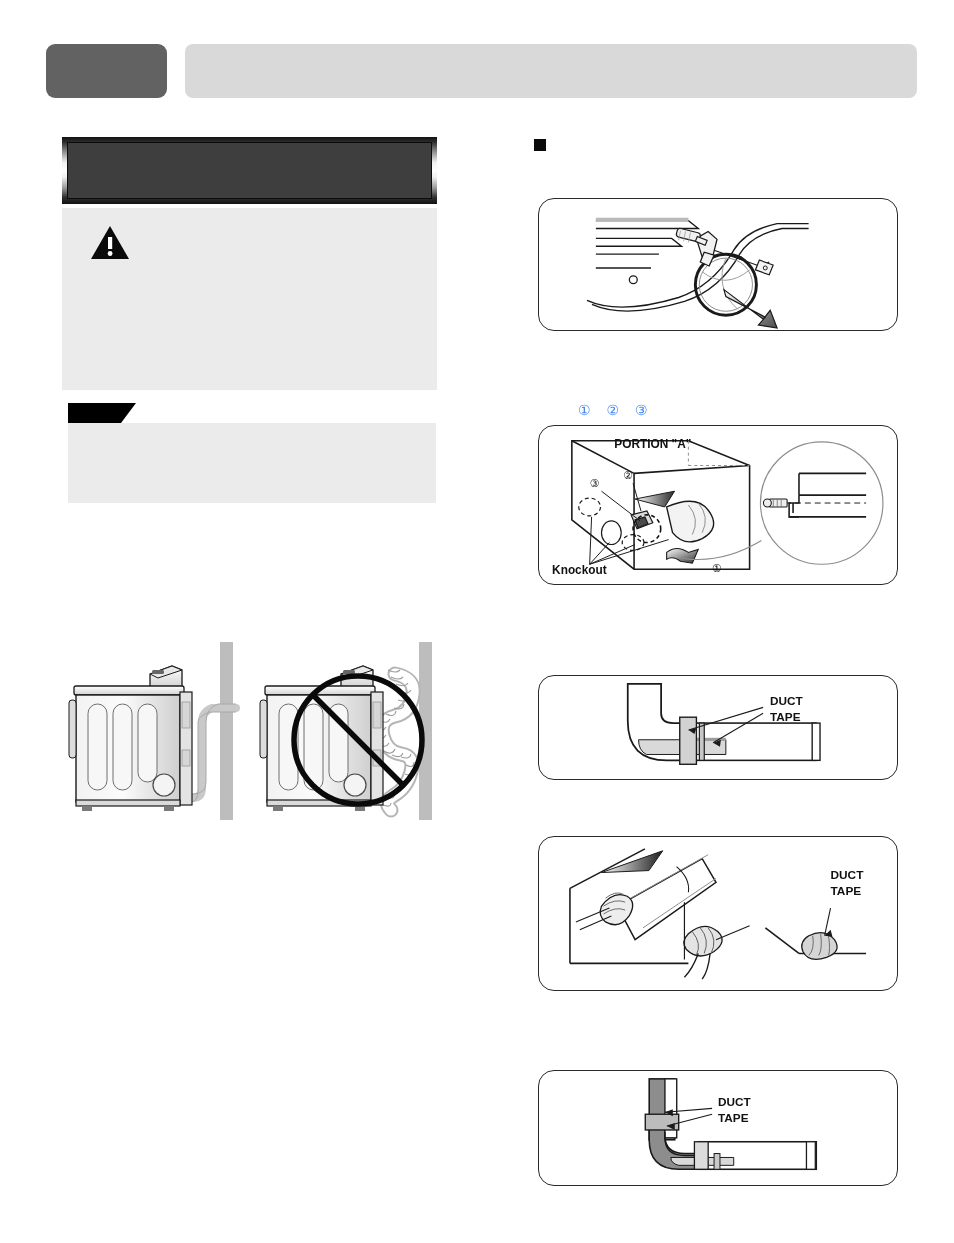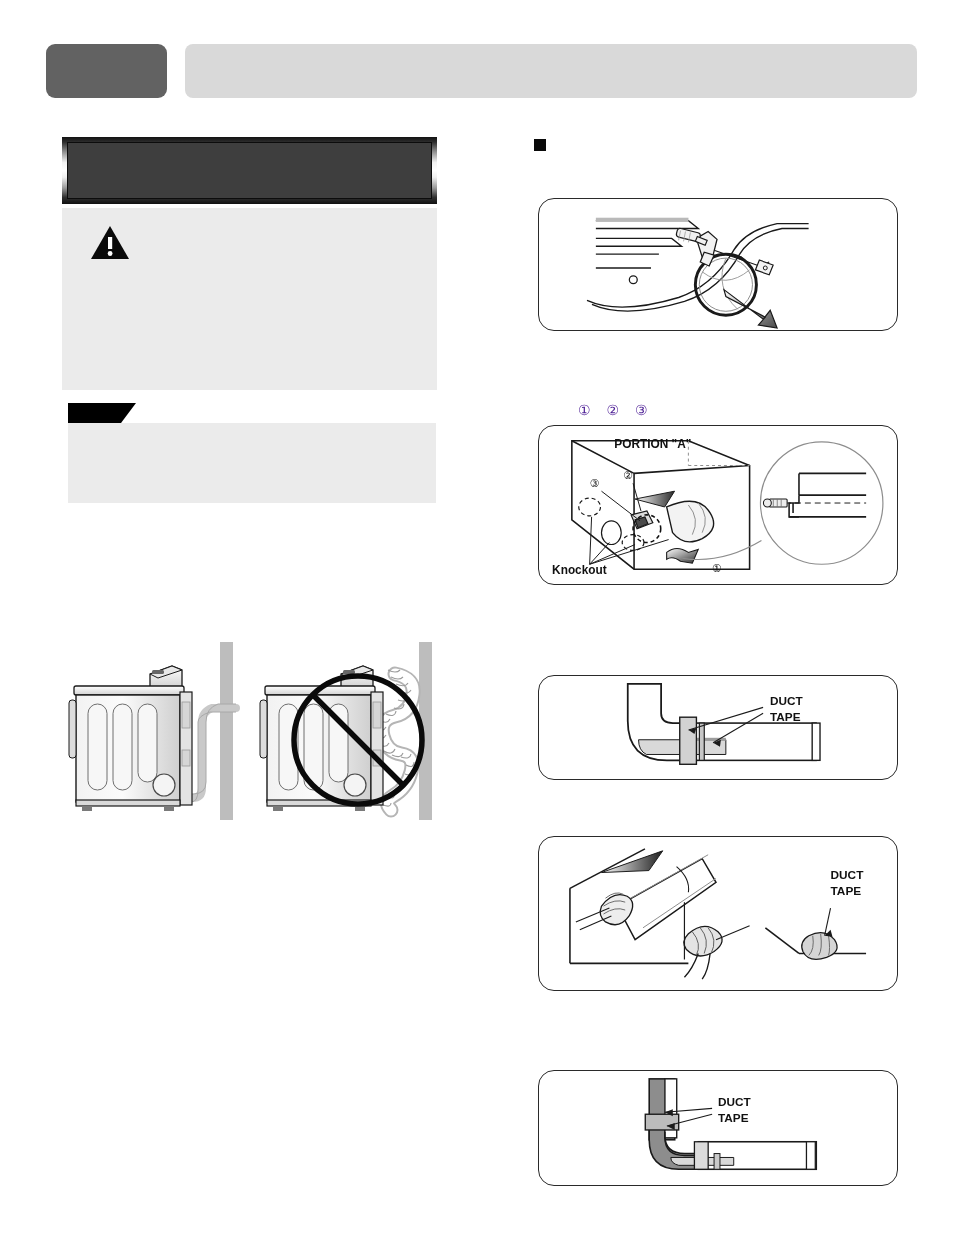--- a/index.html
+++ b/index.html
@@ -126,21 +126,21 @@
   .panel svg { display:block; width:100%; height:100%; }
 
   #panel-clamp   { left:538px; top:198px;  width:360px; height:133px; }
   #panel-knockout{ left:538px; top:425px;  width:360px; height:160px; }
   #panel-tape1   { left:538px; top:675px;  width:360px; height:105px; }
   #panel-tape2   { left:538px; top:836px;  width:360px; height:155px; }
   #panel-tape3   { left:538px; top:1070px; width:360px; height:116px; }
 
   .circnum-row {
     position:absolute; left:578px; top:402px;
-    font-size:14px; color:#4c1d95; letter-spacing:6px;
+    font-size:14px; color:#3b82f6; letter-spacing:6px;
     white-space:nowrap;
   }
 
   .right-text-a {
     position:absolute; left:538px; top:342px; width:360px;
     font-size:12.5px; line-height:16px; color:#111; white-space:pre-wrap;
   }
   .right-text-b {
     position:absolute; left:538px; top:596px; width:360px;
     font-size:12.5px; line-height:16px; color:#111; white-space:pre-wrap;

